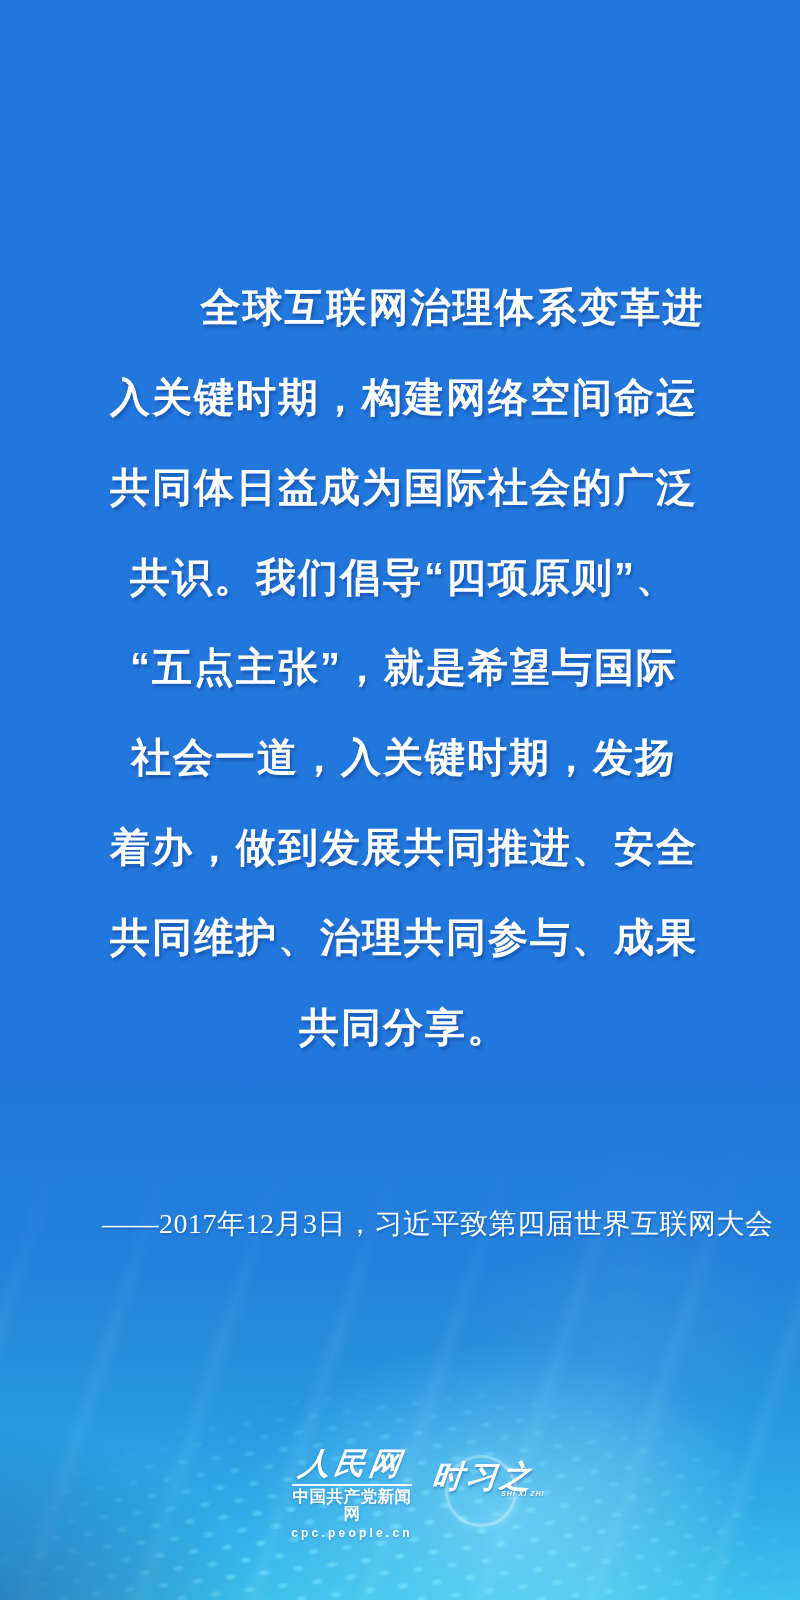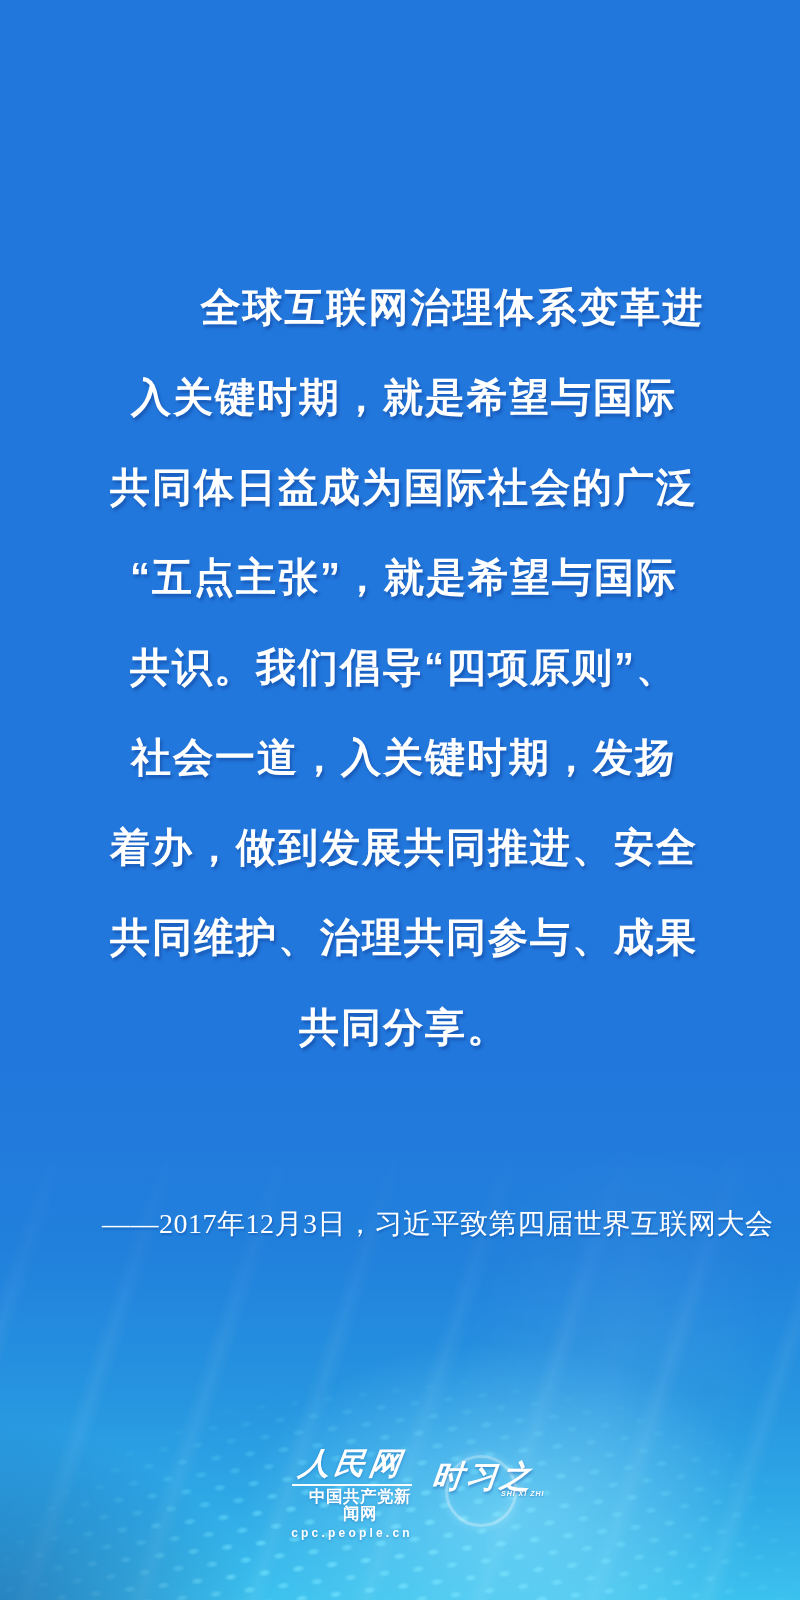--- a/index.html
+++ b/index.html
@@ -87,21 +87,20 @@
     transform: skewX(-8deg);
     line-height: 36px; letter-spacing: 4px;
   }
   .pd-divider {
     width: 120px; height: 2px; margin: 2px auto 2px auto;
     background: rgba(255,255,255,0.95);
   }
   .pd-site {
     font-size: 16.5px; font-weight: 700; letter-spacing: 0.5px;
     line-height: 17px;
-    margin-left: 16px;
   }
   .pd-domain {
     font-size: 12px; font-weight: 700; letter-spacing: 3.2px;
     line-height: 14px; margin-top: 4px;
   }
   .sxz-logo { position: absolute; left: 430px; top: 0; width: 120px; height: 110px; }
   .sxz-ring {
     position: absolute; left: 15px; top: 15px; width: 66px; height: 66px;
     border: 3px solid rgba(255,255,255,0.35);
     border-radius: 50%;
@@ -127,24 +126,24 @@
 
 <div class="poster">
   <div class="bg-base"></div>
   <div class="bg-streaks"></div>
   <div class="bg-dots"></div>
   <div class="bg-glow"></div>
   <div class="bg-dark-corner"></div>
 
   <div class="quote">
     <div class="quote-line indent">全球互联网治理体系变革进</div>
-    <div class="quote-line">入关键时期，就是希望与国际</div>
+    <div class="quote-line">入关键时期，构建网络空间命运</div>
     <div class="quote-line">共同体日益成为国际社会的广泛</div>
+    <div class="quote-line">共识。我们倡导“四项原则”、</div>
     <div class="quote-line">“五点主张”，就是希望与国际</div>
-    <div class="quote-line">共识。我们倡导“四项原则”、</div>
     <div class="quote-line">社会一道，入关键时期，发扬</div>
     <div class="quote-line">着办，做到发展共同推进、安全</div>
     <div class="quote-line">共同维护、治理共同参与、成果</div>
     <div class="quote-line">共同分享。</div>
   </div>
 
   <div class="attribution">
     <div class="attr-line indent">——2017年12月3日，习近平致第四届世界互联网大会</div>
   </div>
 

